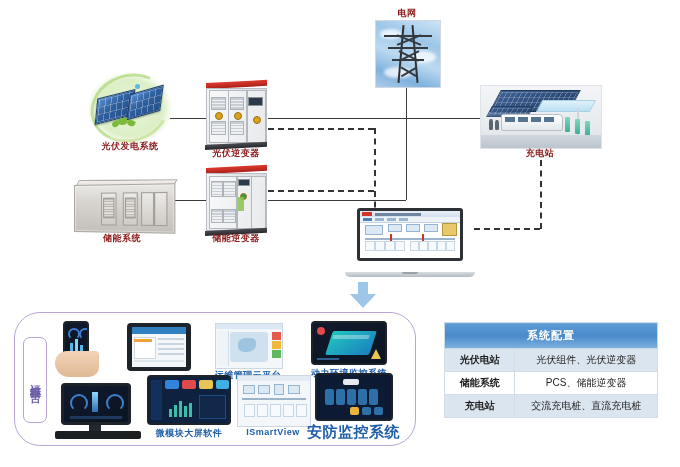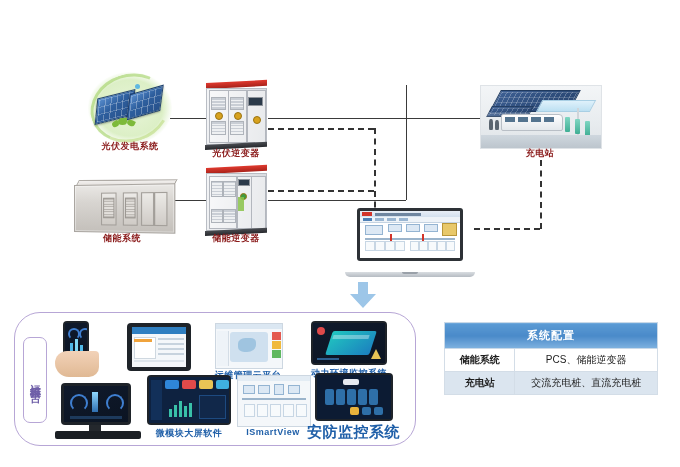--- a/index.html
+++ b/index.html
@@ -336,20 +336,39 @@
         <div class="cab-vent" style="left:27%; top:62%; width:18%; height:22%;"></div>
         <div class="cab-scr" style="left:53%; top:8%; width:16%; height:10%;"></div>
         <div class="cab-knob" style="left:56%; top:34%; width:5px; height:5px; background:#3f9a3f;"></div>
         <div style="position:absolute;left:52%;top:40%;width:11%;height:26%;background:#8ac34a;opacity:.85;"></div>
       </div>
       <div class="cab-base"></div>
     </div>
     <div class="node-label" style="top:64px;">储能逆变器</div>
   </div>
 
+  <div class="node" style="left:375px; top:20px; width:64px; height:66px;">
+    <div class="node-label" style="top:-13px;">电网</div>
+    <div class="pylon">
+      <div class="cloud" style="left:4px; top:8px; width:22px; height:10px;"></div>
+      <div class="cloud" style="left:34px; top:30px; width:26px; height:12px;"></div>
+      <div class="cloud" style="left:8px; top:46px; width:28px; height:11px;"></div>
+      <div class="tower-leg" style="left:24px; top:4px; width:2px; height:58px; transform:rotate(5deg);"></div>
+      <div class="tower-leg" style="left:38px; top:4px; width:2px; height:58px; transform:rotate(-5deg);"></div>
+      <div class="tower-x" style="left:8px; top:14px; width:48px; height:2px;"></div>
+      <div class="tower-x" style="left:12px; top:26px; width:40px; height:2px;"></div>
+      <div class="tower-x" style="left:16px; top:38px; width:32px; height:2px;"></div>
+      <div class="tower-x" style="left:20px; top:18px; width:26px; height:1.5px; transform:rotate(22deg);"></div>
+      <div class="tower-x" style="left:20px; top:18px; width:26px; height:1.5px; transform:rotate(-22deg);"></div>
+      <div class="tower-x" style="left:22px; top:34px; width:22px; height:1.5px; transform:rotate(26deg);"></div>
+      <div class="tower-x" style="left:22px; top:34px; width:22px; height:1.5px; transform:rotate(-26deg);"></div>
+      <div class="tower-x" style="left:24px; top:50px; width:18px; height:1.5px; transform:rotate(30deg);"></div>
+      <div class="tower-x" style="left:24px; top:50px; width:18px; height:1.5px; transform:rotate(-30deg);"></div>
+    </div>
+  </div>
 
   <div class="node" style="left:480px; top:85px; width:120px; height:62px;">
     <div class="cs">
       <div class="cs-roof" style="left:14px; top:4px; width:78px; height:20px;"></div>
       <div class="cs-canopy" style="left:58px; top:14px; width:52px; height:10px;"></div>
       <div class="cs-roof" style="left:8px; top:20px; width:40px; height:9px; opacity:.85;"></div>
       <div class="cs-pole" style="left:96px; top:22px; width:2px; height:28px;"></div>
       <div class="cs-bus" style="left:20px; top:28px; width:60px; height:15px;"></div>
       <div class="cs-win" style="left:24px; top:31px; width:10px; height:5px;"></div>
       <div class="cs-win" style="left:37px; top:31px; width:10px; height:5px;"></div>
@@ -523,20 +542,24 @@
     <div class="node-label label-blue" style="left:292px; top:110px; width:92px; font-size:15px;">安防监控系统</div>
   </div>
 
   <table id="config-table" style="left:444px; top:322px; width:214px;">
     <thead>
       <tr>
         <th class="head" colspan="2">系统配置</th>
       </tr>
     </thead>
     <tbody>
+      <tr class="odd">
+        <td class="k">光伏电站</td>
+        <td>光伏组件、光伏逆变器</td>
+      </tr>
       <tr class="even">
         <td class="k">储能系统</td>
         <td>PCS、储能逆变器</td>
       </tr>
       <tr class="odd">
         <td class="k">充电站</td>
         <td>交流充电桩、直流充电桩</td>
       </tr>
     </tbody>
   </table>

